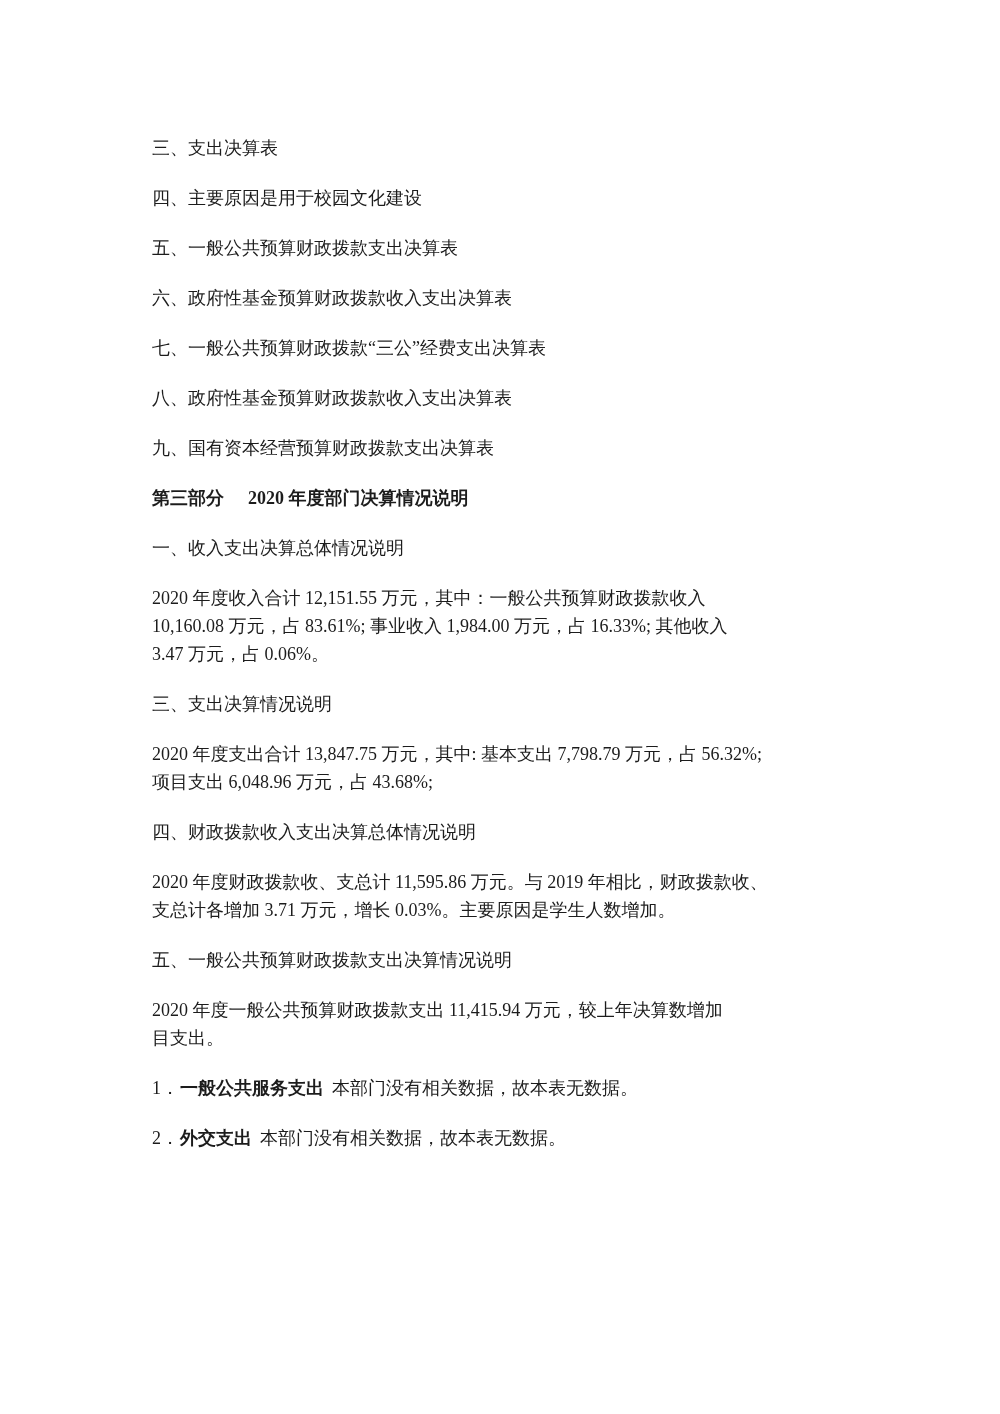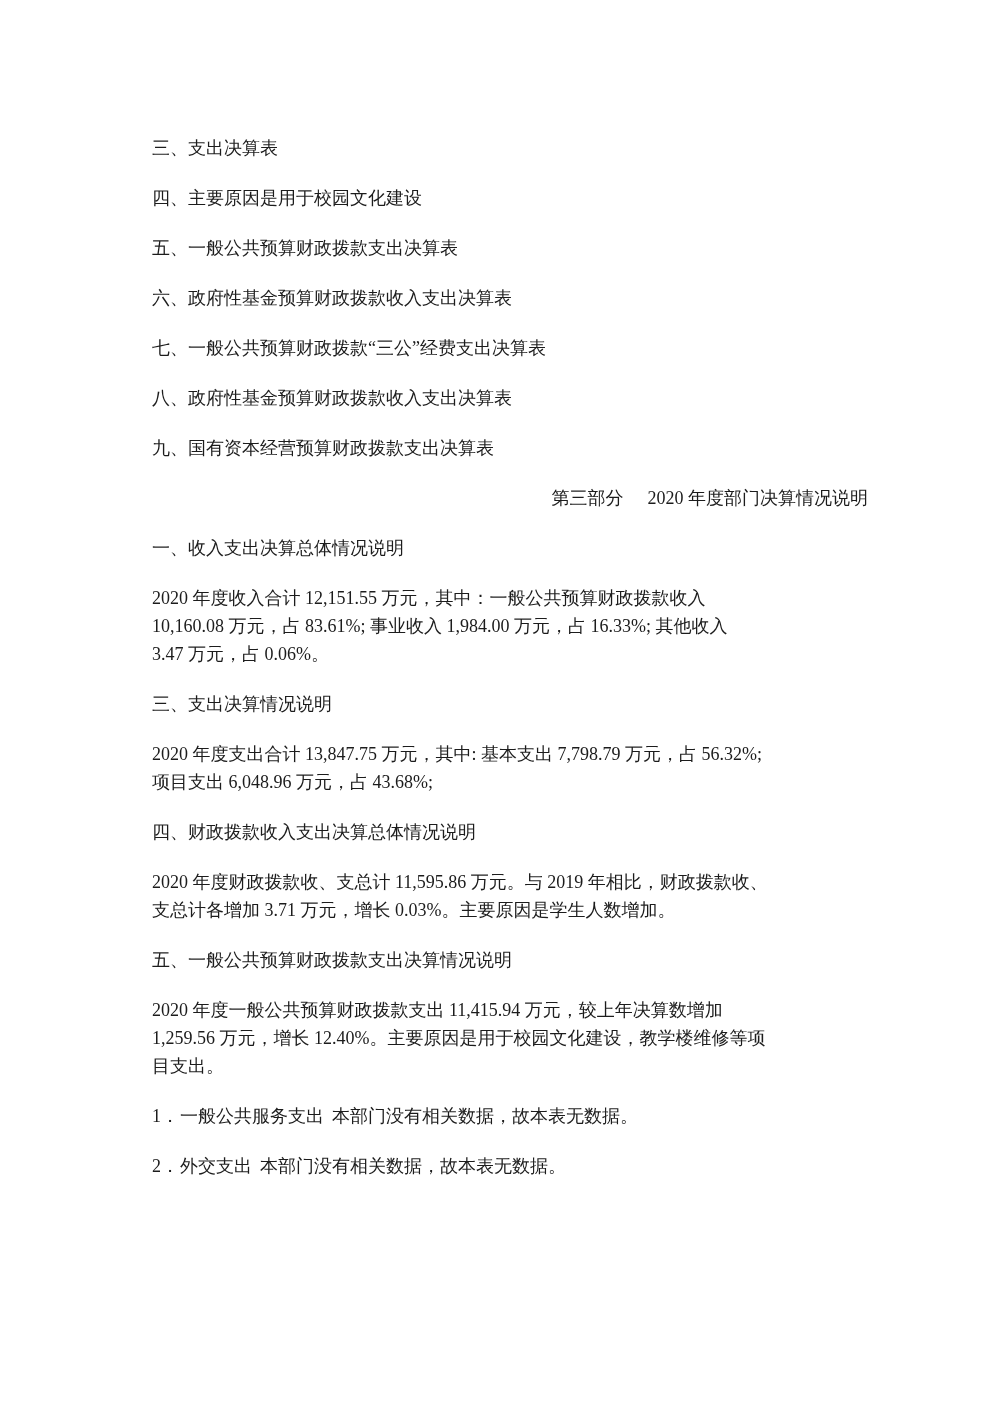--- a/index.html
+++ b/index.html
@@ -25,30 +25,31 @@
     line-height: 28px;
     margin-top: 27px;
   }
   .block {
     margin: 0 0 22px 0;
   }
   .toc-item, .section-title, .line, .numbered {
     white-space: nowrap;
   }
   .center-heading {
-    text-align: right;
+    text-align: left;
+    font-weight: bold;
   }
   .center-heading .heading-title {
     margin-left: 24px;
   }
   .numbered .num {
     margin-right: 1px;
   }
   .numbered .bold-label {
-    font-weight: normal;
+    font-weight: bold;
     margin-right: 0.45em;
   }
 </style>
 </head>
 <body>
 
 <div class="page">
   <div class="content">
 
     <div class="block toc-item">三、支出决算表</div>
@@ -79,21 +80,20 @@
 
     <div class="block section-title">四、财政拨款收入支出决算总体情况说明</div>
     <div class="block para">
       <div class="line">2020 年度财政拨款收、支总计 11,595.86 万元。与 2019 年相比，财政拨款收、</div>
       <div class="line">支总计各增加 3.71 万元，增长 0.03%。主要原因是学生人数增加。</div>
     </div>
 
     <div class="block section-title">五、一般公共预算财政拨款支出决算情况说明</div>
     <div class="block para">
       <div class="line">2020 年度一般公共预算财政拨款支出 11,415.94 万元，较上年决算数增加</div>
-      <div class="line">1,259.56 万元，增长 12.40%。主要原因是用于校园文化建设，教学楼维修等项</div>
       <div class="line">目支出。</div>
     </div>
 
     <div class="block numbered">
       <span class="num">1．</span><span class="bold-label">一般公共服务支出</span><span class="rest">本部门没有相关数据，故本表无数据。</span>
     </div>
 
     <div class="block numbered">
       <span class="num">2．</span><span class="bold-label">外交支出</span><span class="rest">本部门没有相关数据，故本表无数据。</span>
     </div>

